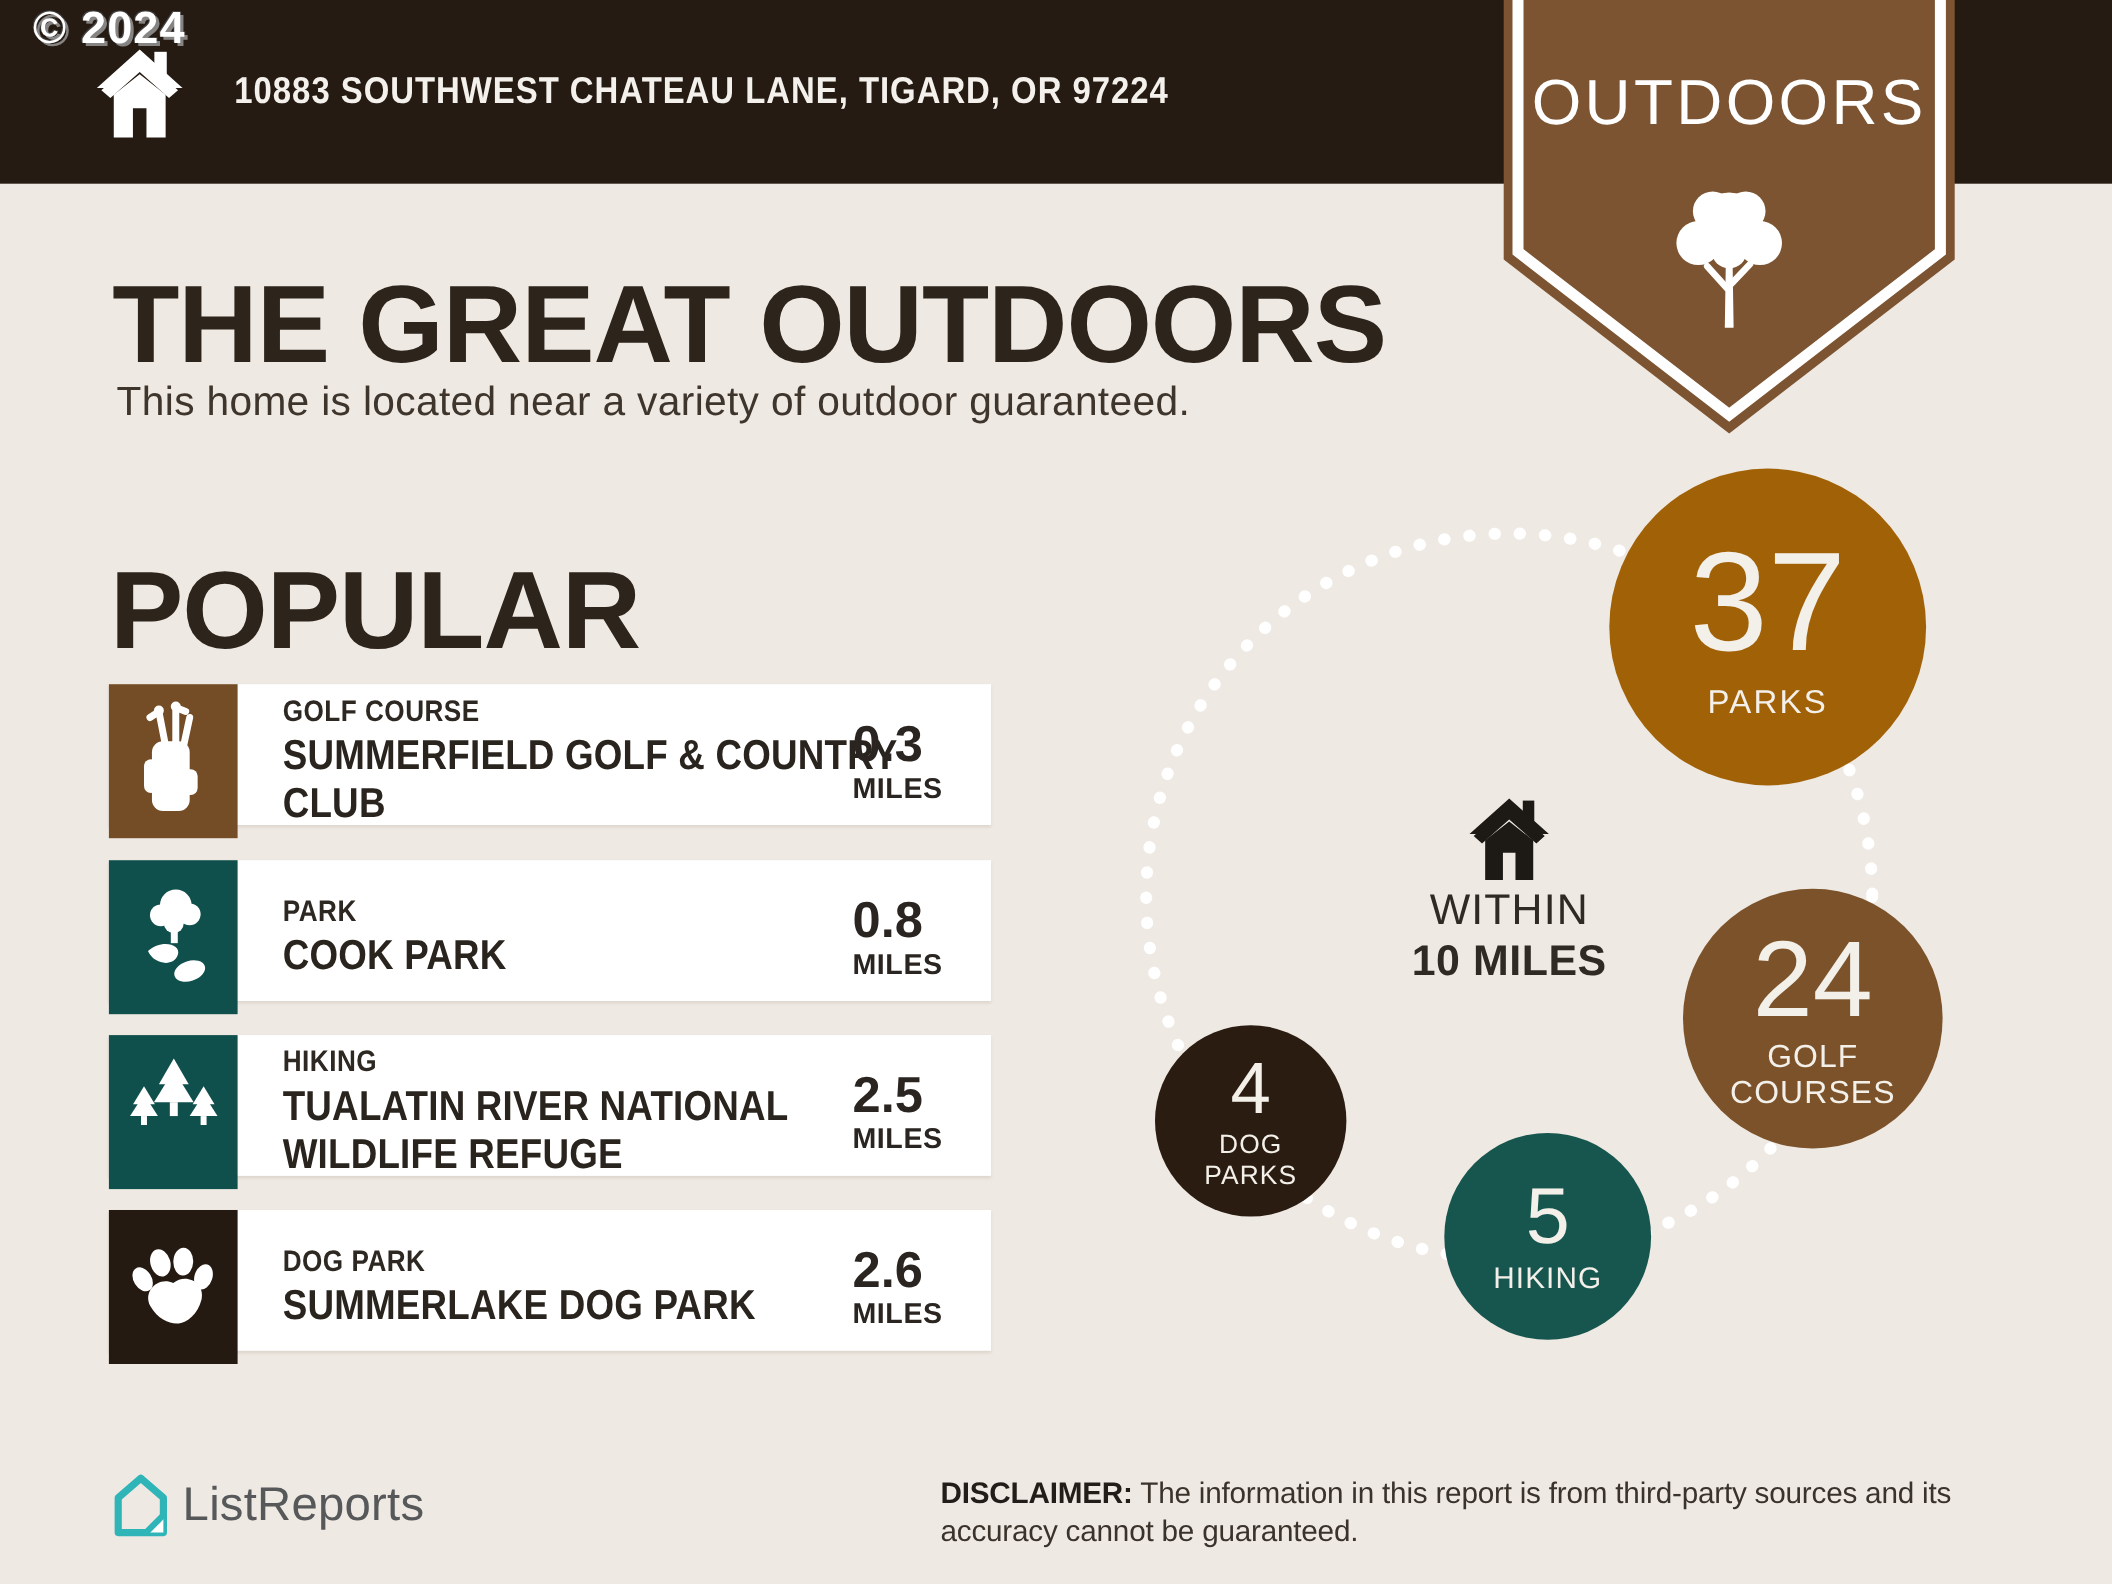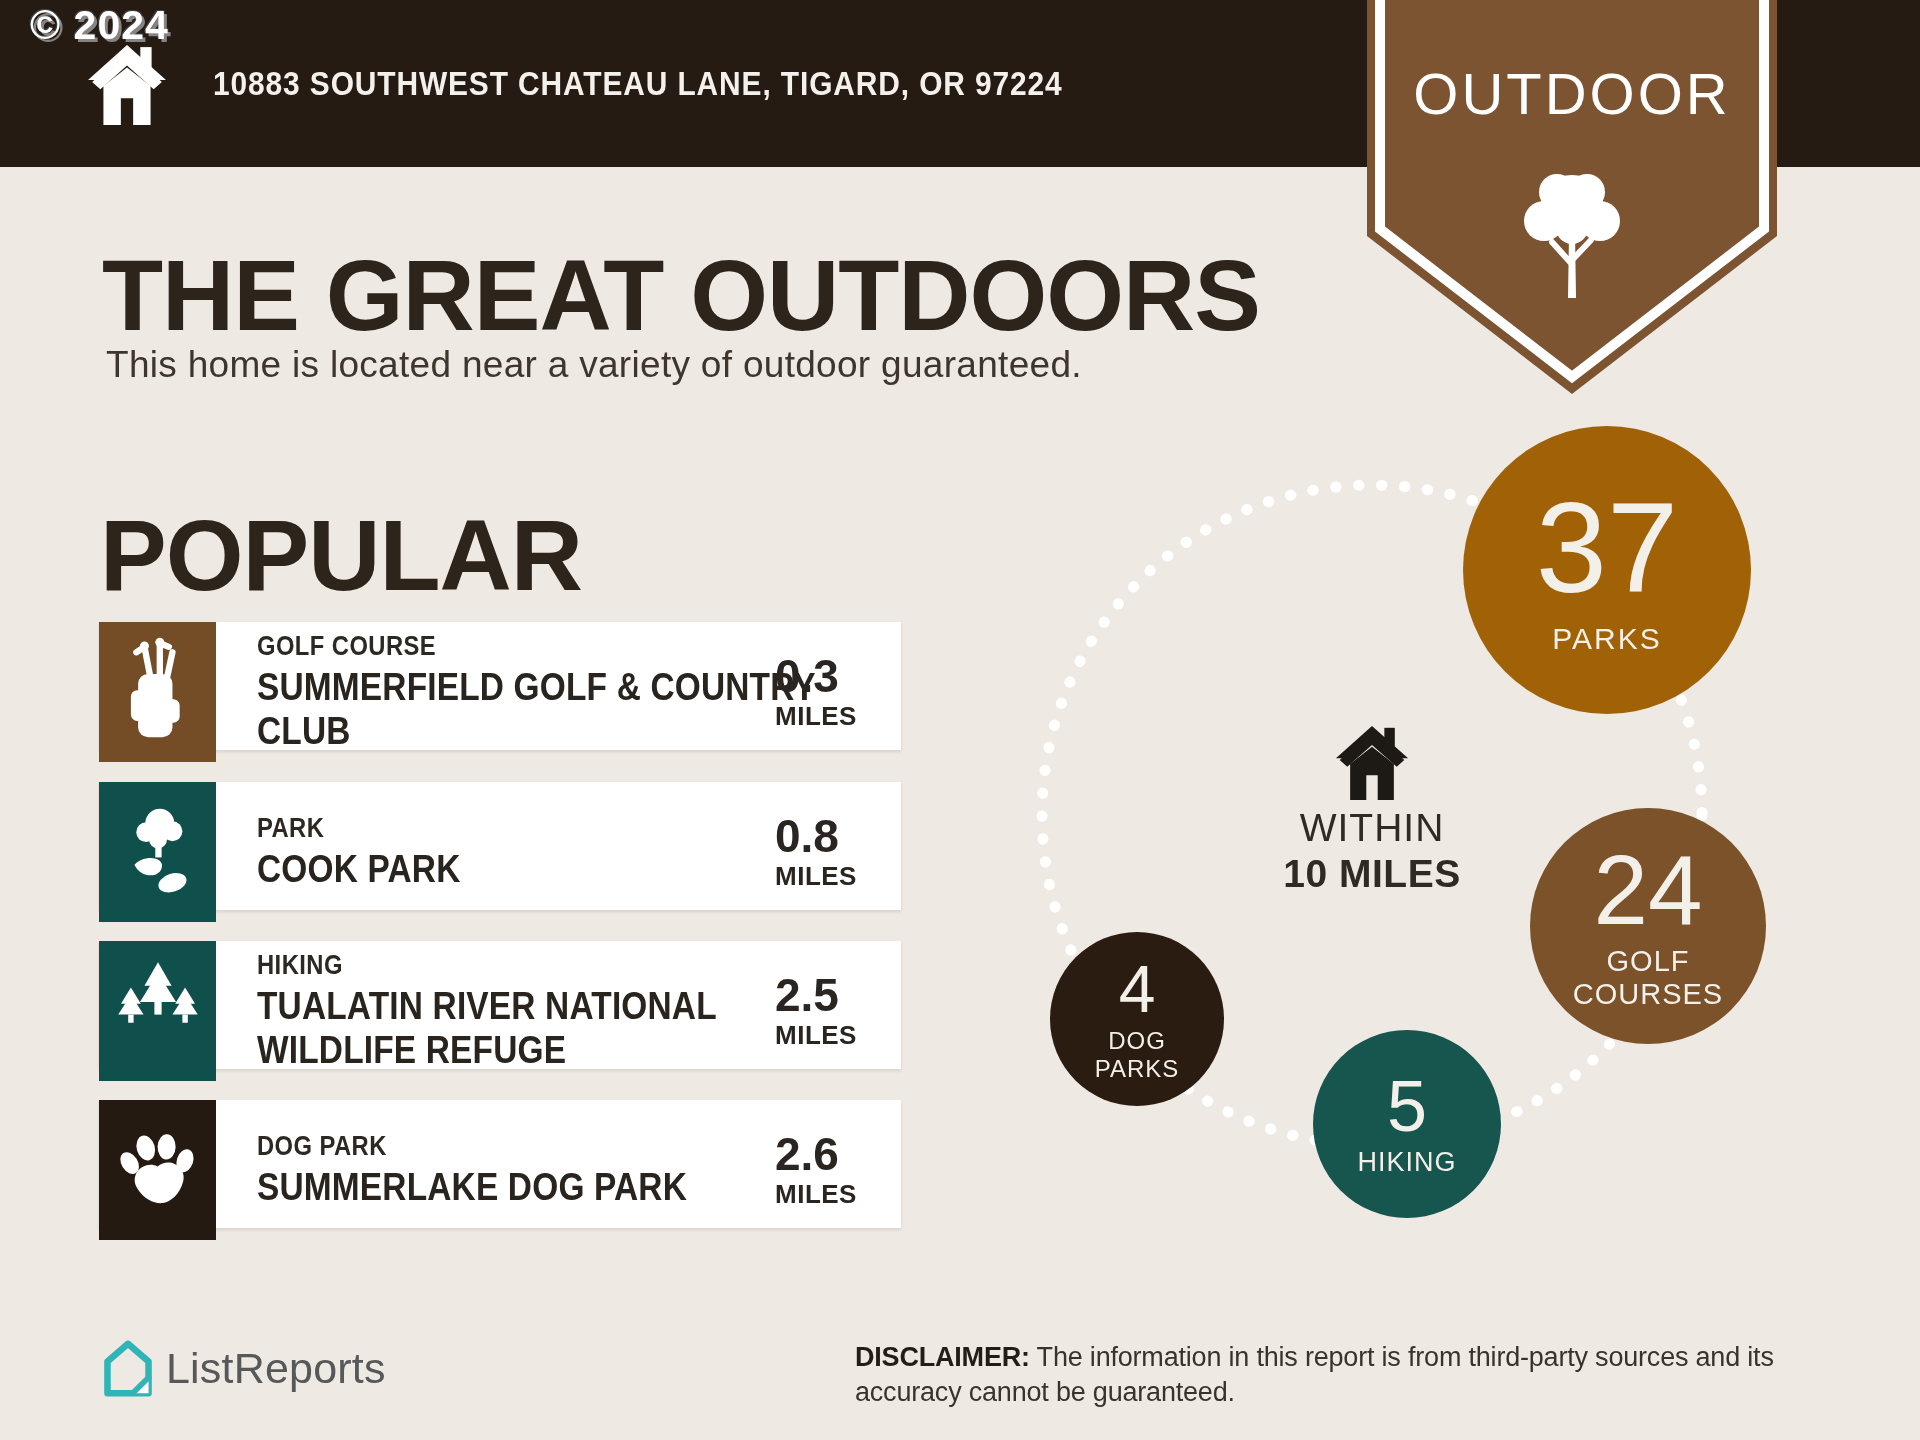--- a/index.html
+++ b/index.html
@@ -107,21 +107,21 @@
         <circle cx="-28" cy="-11" r="20"></circle>
         <circle cx="28" cy="-11" r="20"></circle>
         <circle cx="-15" cy="-40" r="18"></circle>
         <circle cx="15" cy="-40" r="18"></circle>
         <circle cx="0" cy="-4" r="16"></circle>
       </g>
       <polygon points="-4,66 4,66 3,2 -3,2" fill="#FFFFFF"></polygon>
       <path d="M-2,30 L-20,10 M2,26 L19,8" stroke="#FFFFFF" stroke-width="6" stroke-linecap="round"></path>
     </g>
   </svg>
-  <div class="banner-line banner-line1">OUTDOOR</div>
+  <div class="banner-line banner-line1">OUTDOORS</div>
 
   <div class="title">THE GREAT OUTDOORS</div>
   <div class="subtitle">This home is located near a variety of outdoor guaranteed.</div>
   <div class="popular-heading">POPULAR</div>
 
   <div class="row row1">
     <div class="tile tile-golf">
       <svg width="92" height="112" viewBox="-50 -62 100 124">
         <g stroke="#fff" stroke-width="7" stroke-linecap="round" fill="none">
           <path d="M-8,-14 L-15,-50 M-15,-50 L-24,-44"></path>

